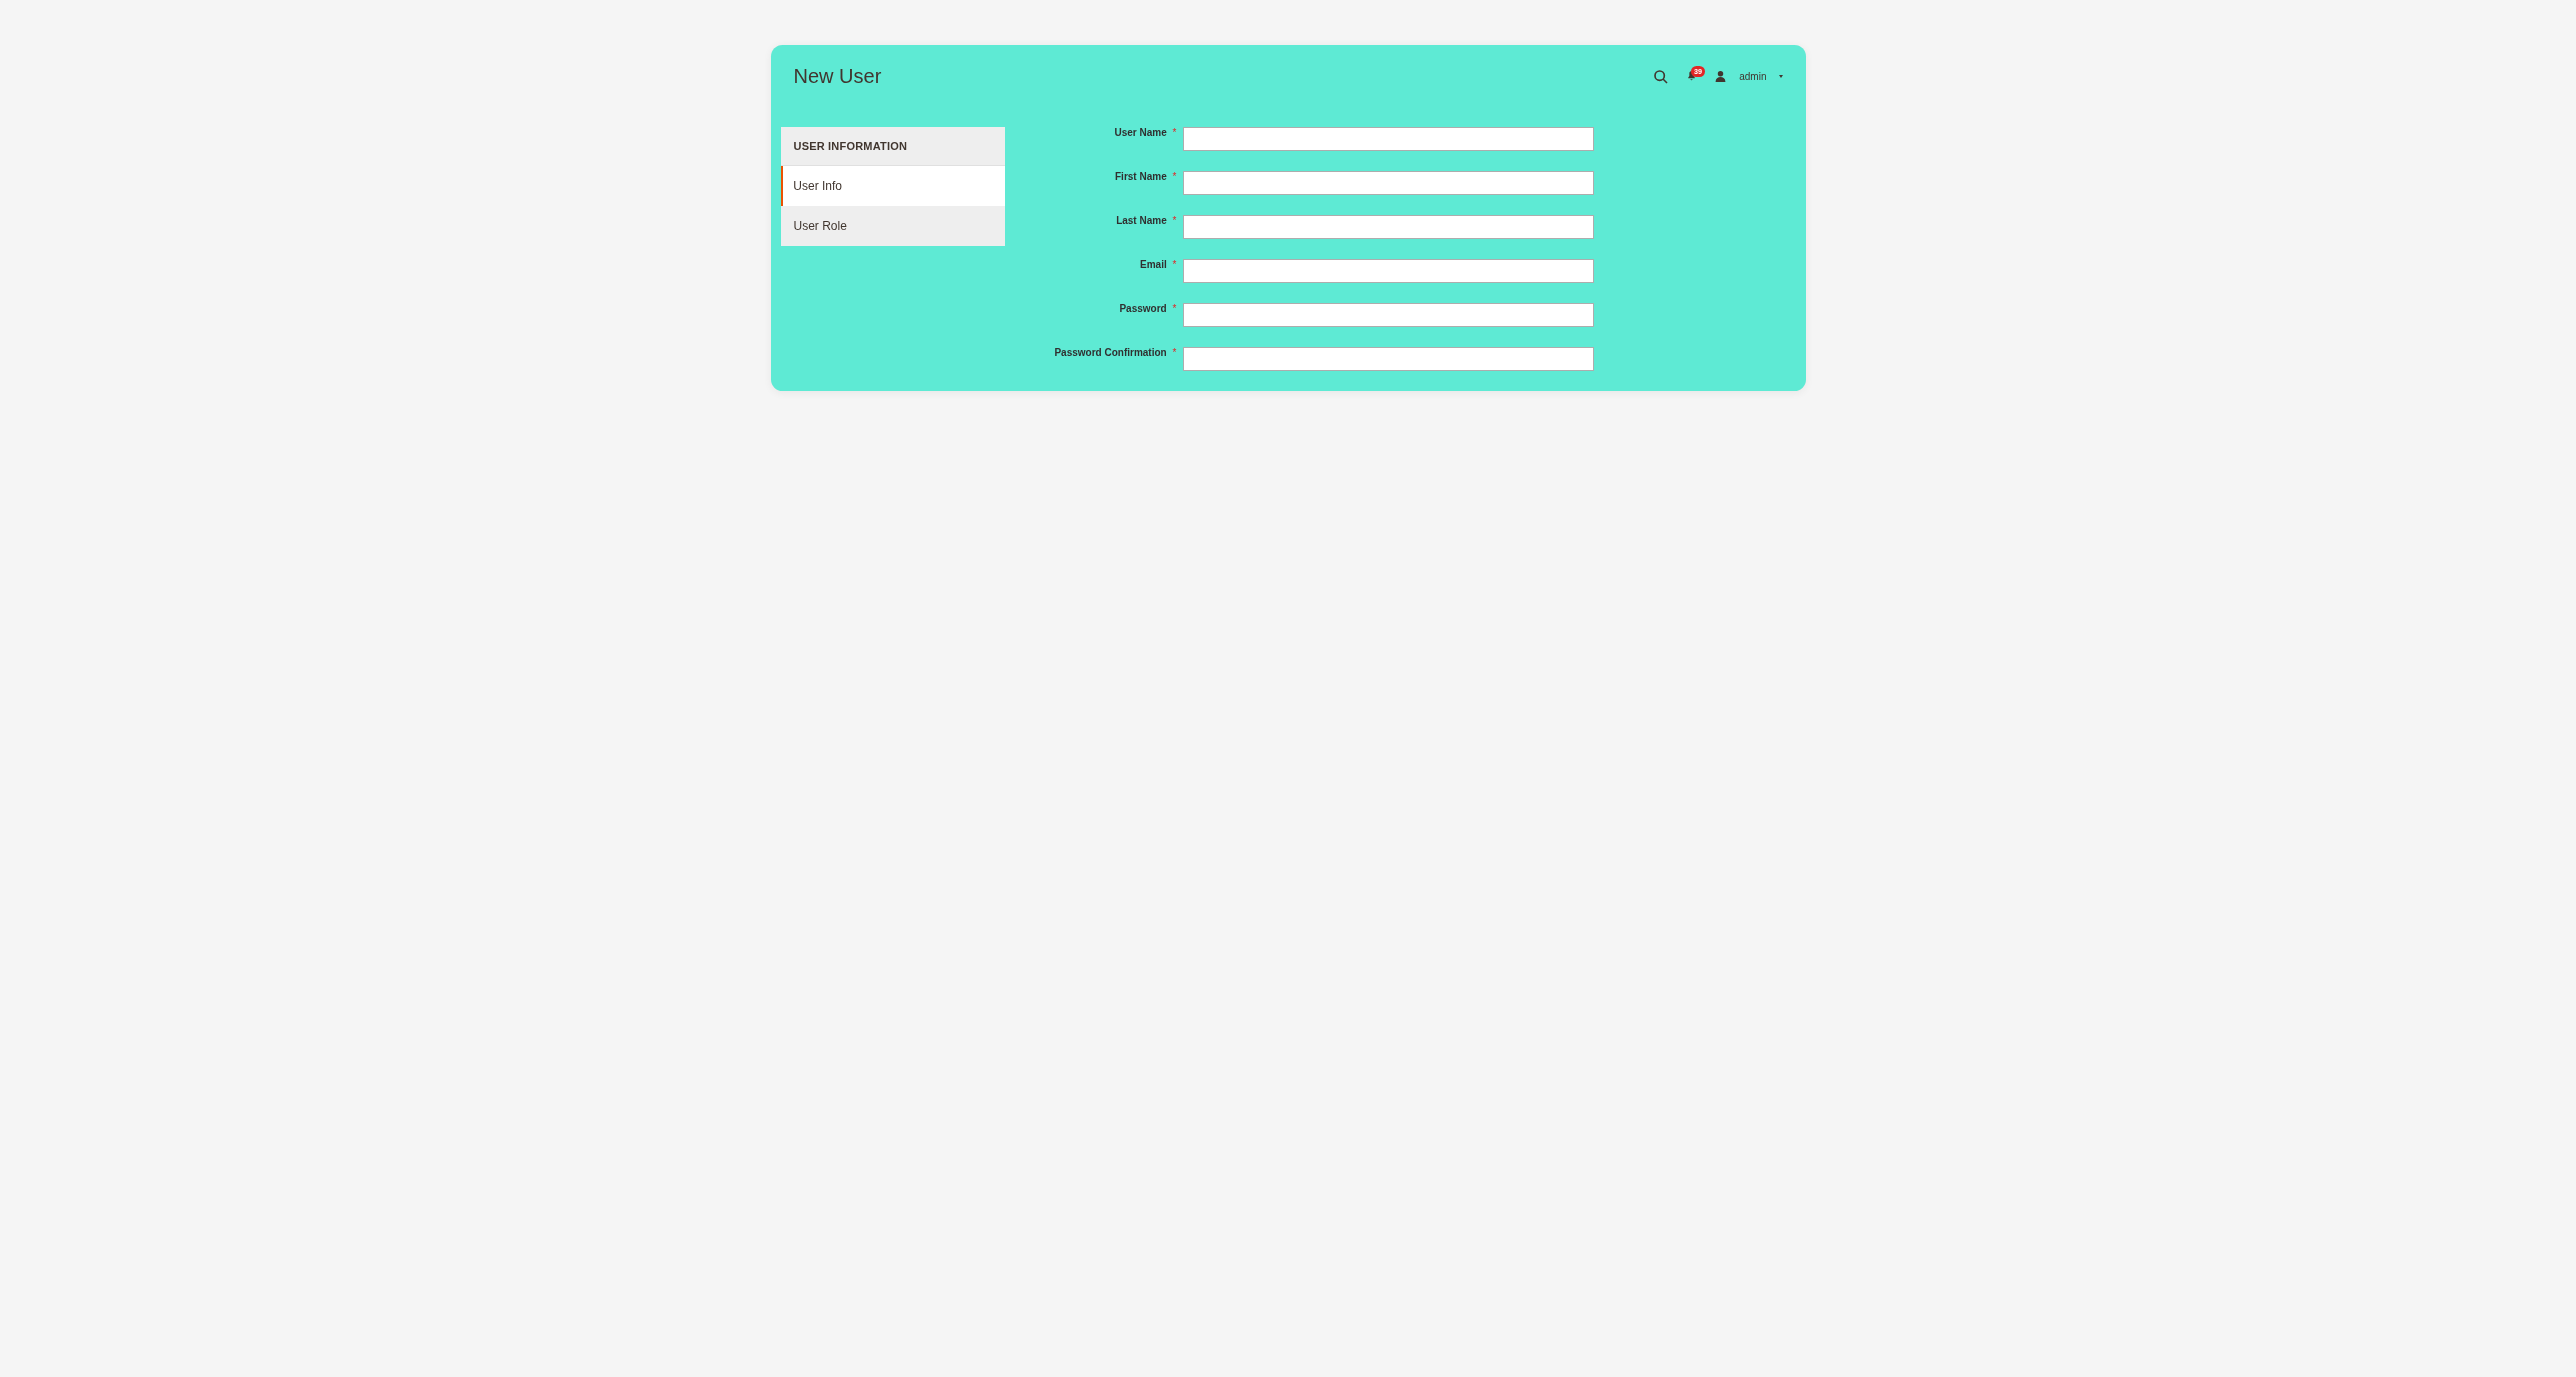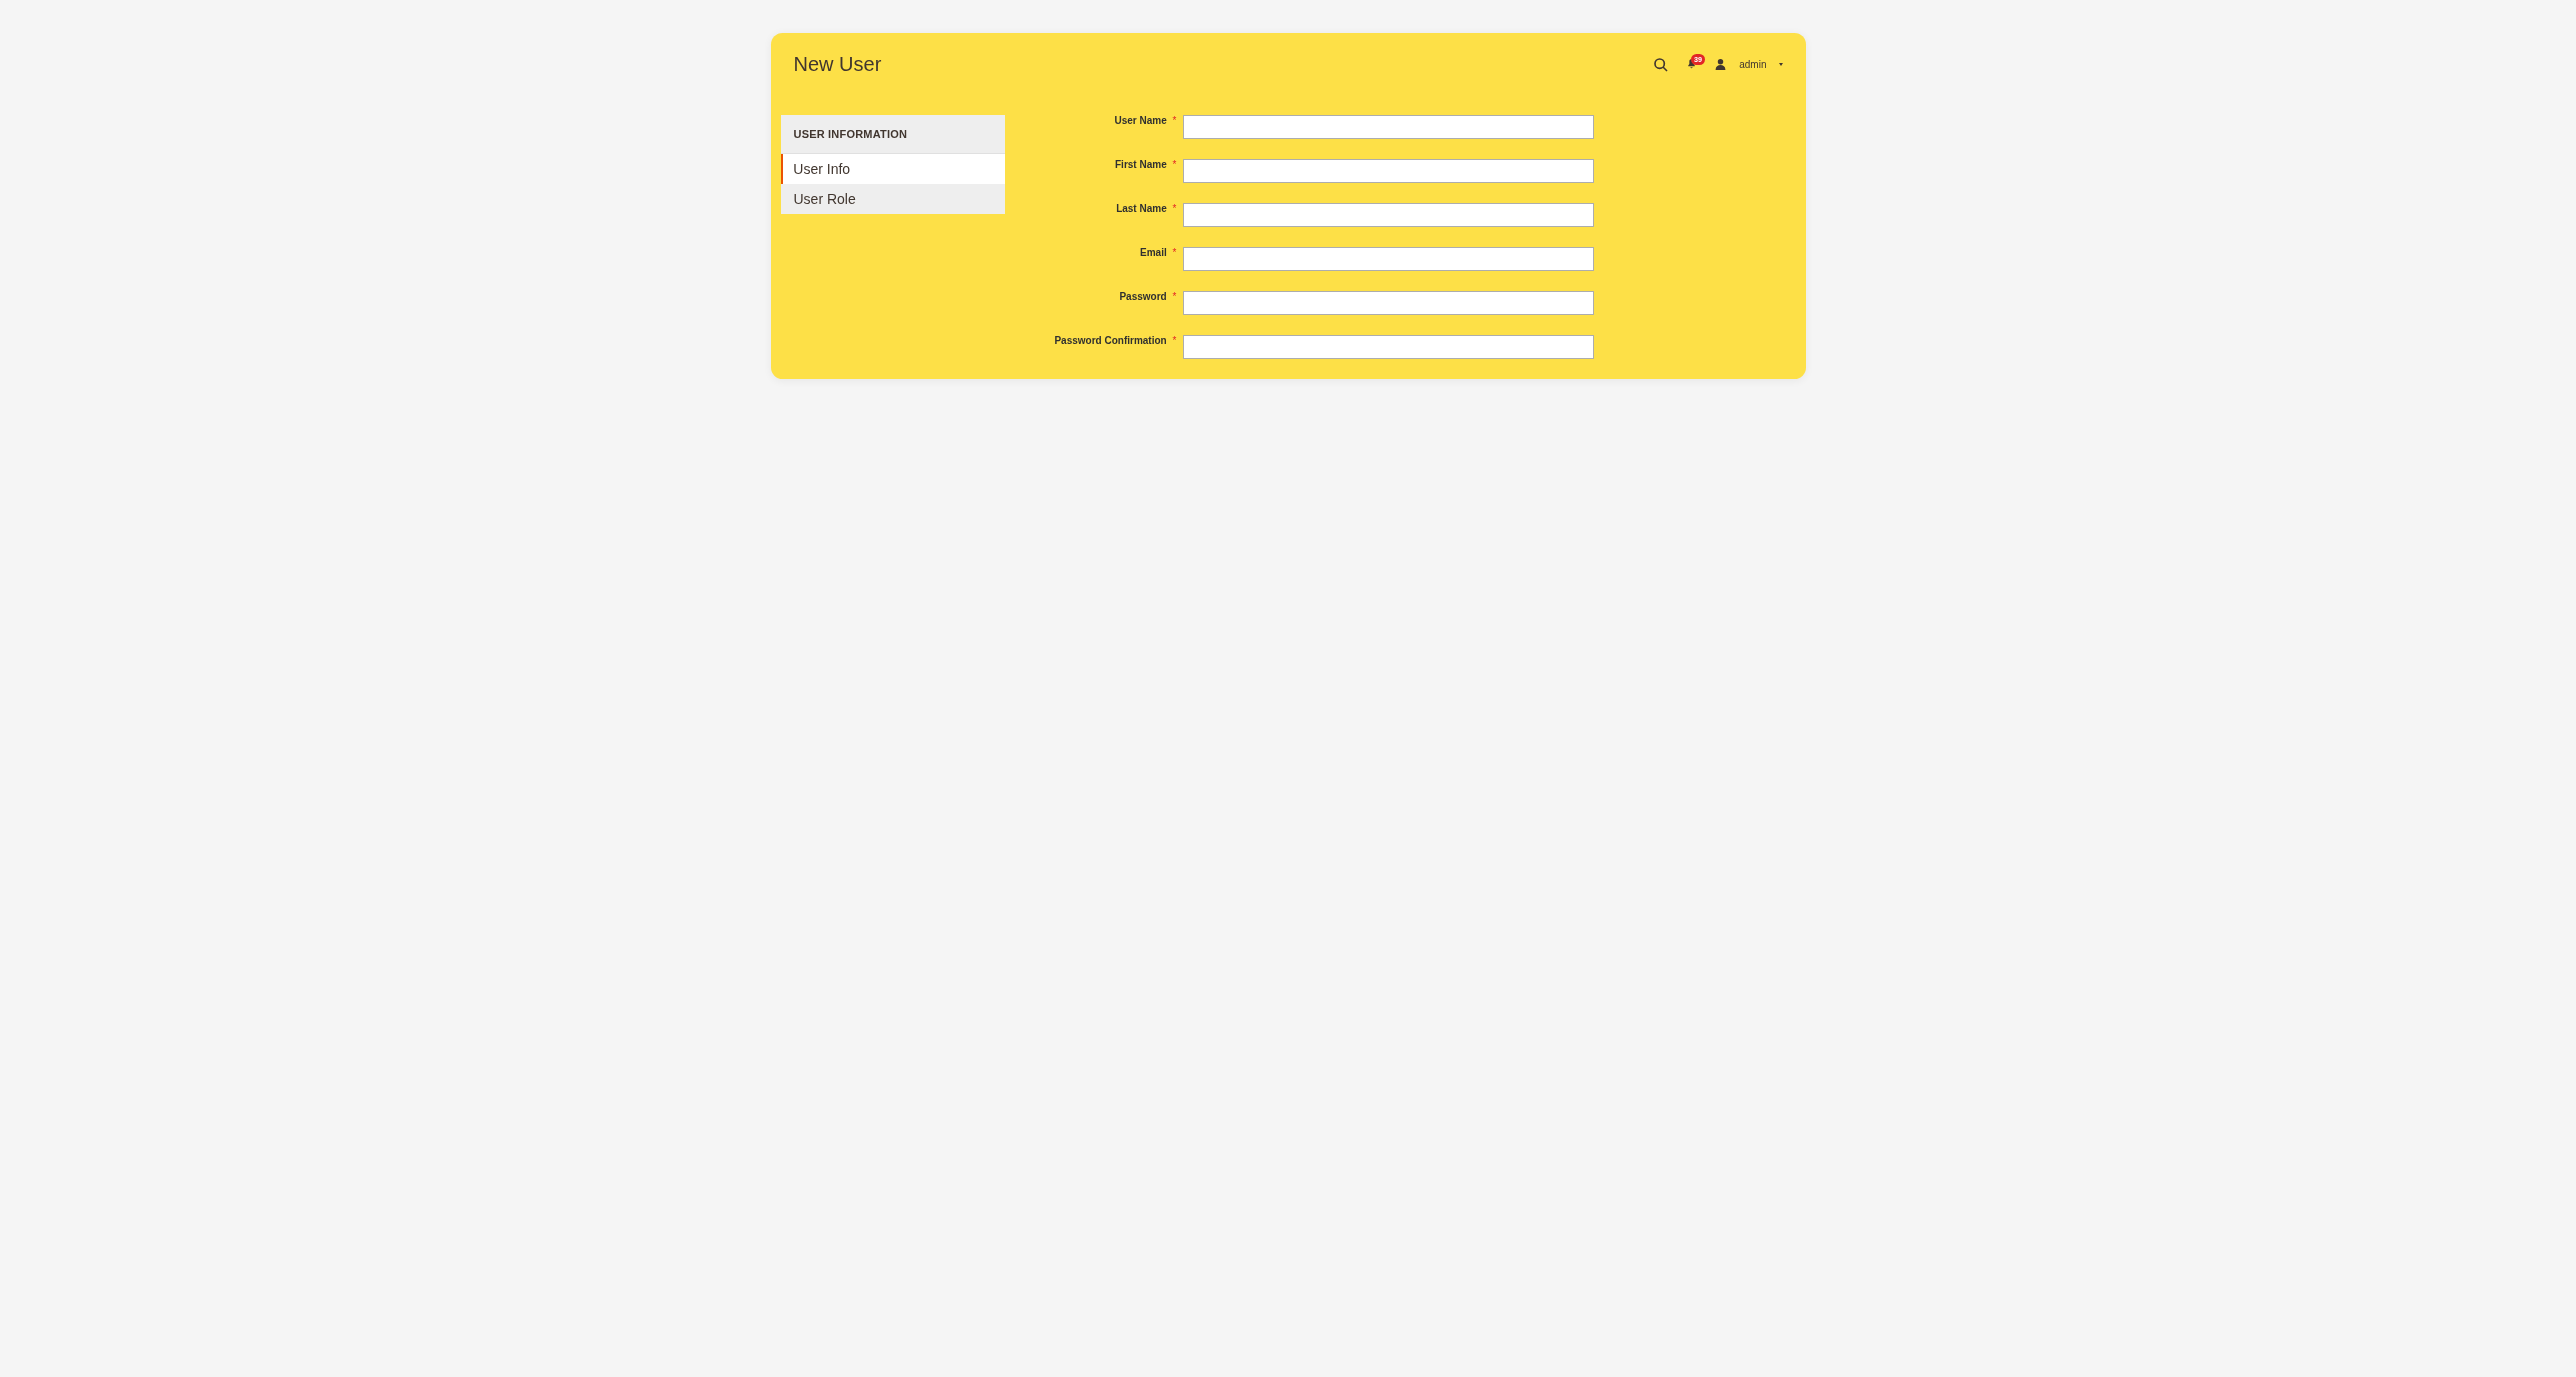--- a/index.html
+++ b/index.html
@@ -9,26 +9,26 @@
     }
     
     body {
       font-family: -apple-system, BlinkMacSystemFont, 'Segoe UI', Helvetica, Arial, sans-serif;
       background: #f5f5f5;
       padding: 29px 21.6px;
       min-height: 100vh;
     }
     
     .app-container {
-      background: #fde047;
+      background: #5eead4;
       border-radius: 11.5px;
       box-shadow: 0 1.4px 8.6px rgba(0,0,0,0.06);
       overflow: hidden;
       max-width: 1035px;
-      margin: 4px auto;
+      margin: 16px auto;
     }
     
     .header {
       display: flex;
       justify-content: space-between;
       align-items: center;
       padding: 20px 23px 18.7px 23px;
     }
     
     .page-title {
@@ -173,22 +173,22 @@
       background: #eeeeee;
       padding: 13px 13px;
       font-size: 11px;
       font-weight: 700;
       color: #41362f;
       letter-spacing: 0.2px;
       border-bottom: 0.7px solid #e0e0e0;
     }
     
     .sidebar-tab {
-      padding: 7px 13px;
-      font-size: 14px;
+      padding: 13px 13px;
+      font-size: 12px;
       color: #41362f;
       cursor: pointer;
       background: #eeeeee;
     }
     
     .sidebar-tab.active {
       background: #ffffff;
       border-left: 2.2px solid #eb5202;
       padding-left: 10.8px;
     }

